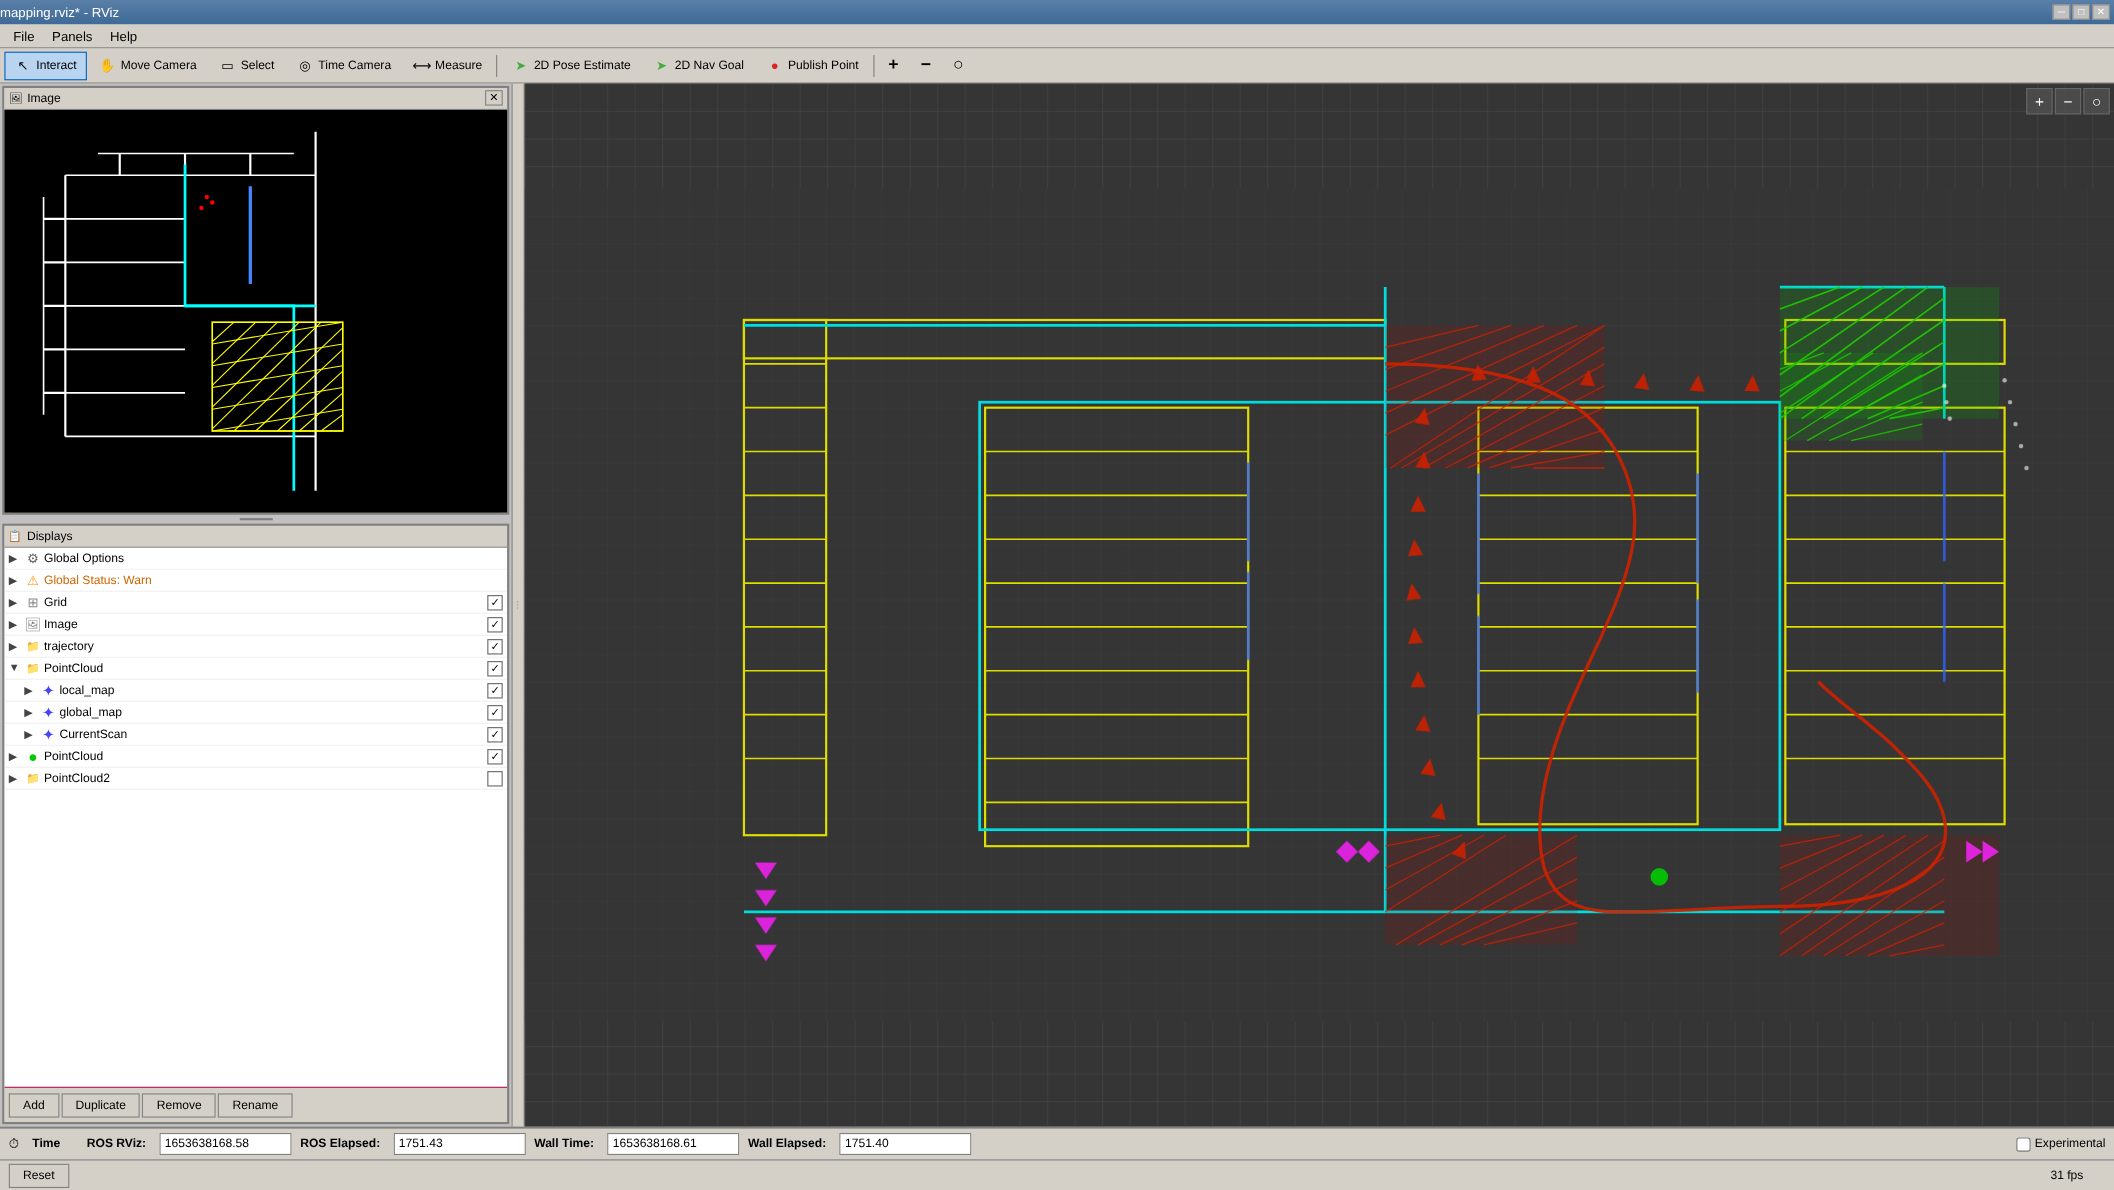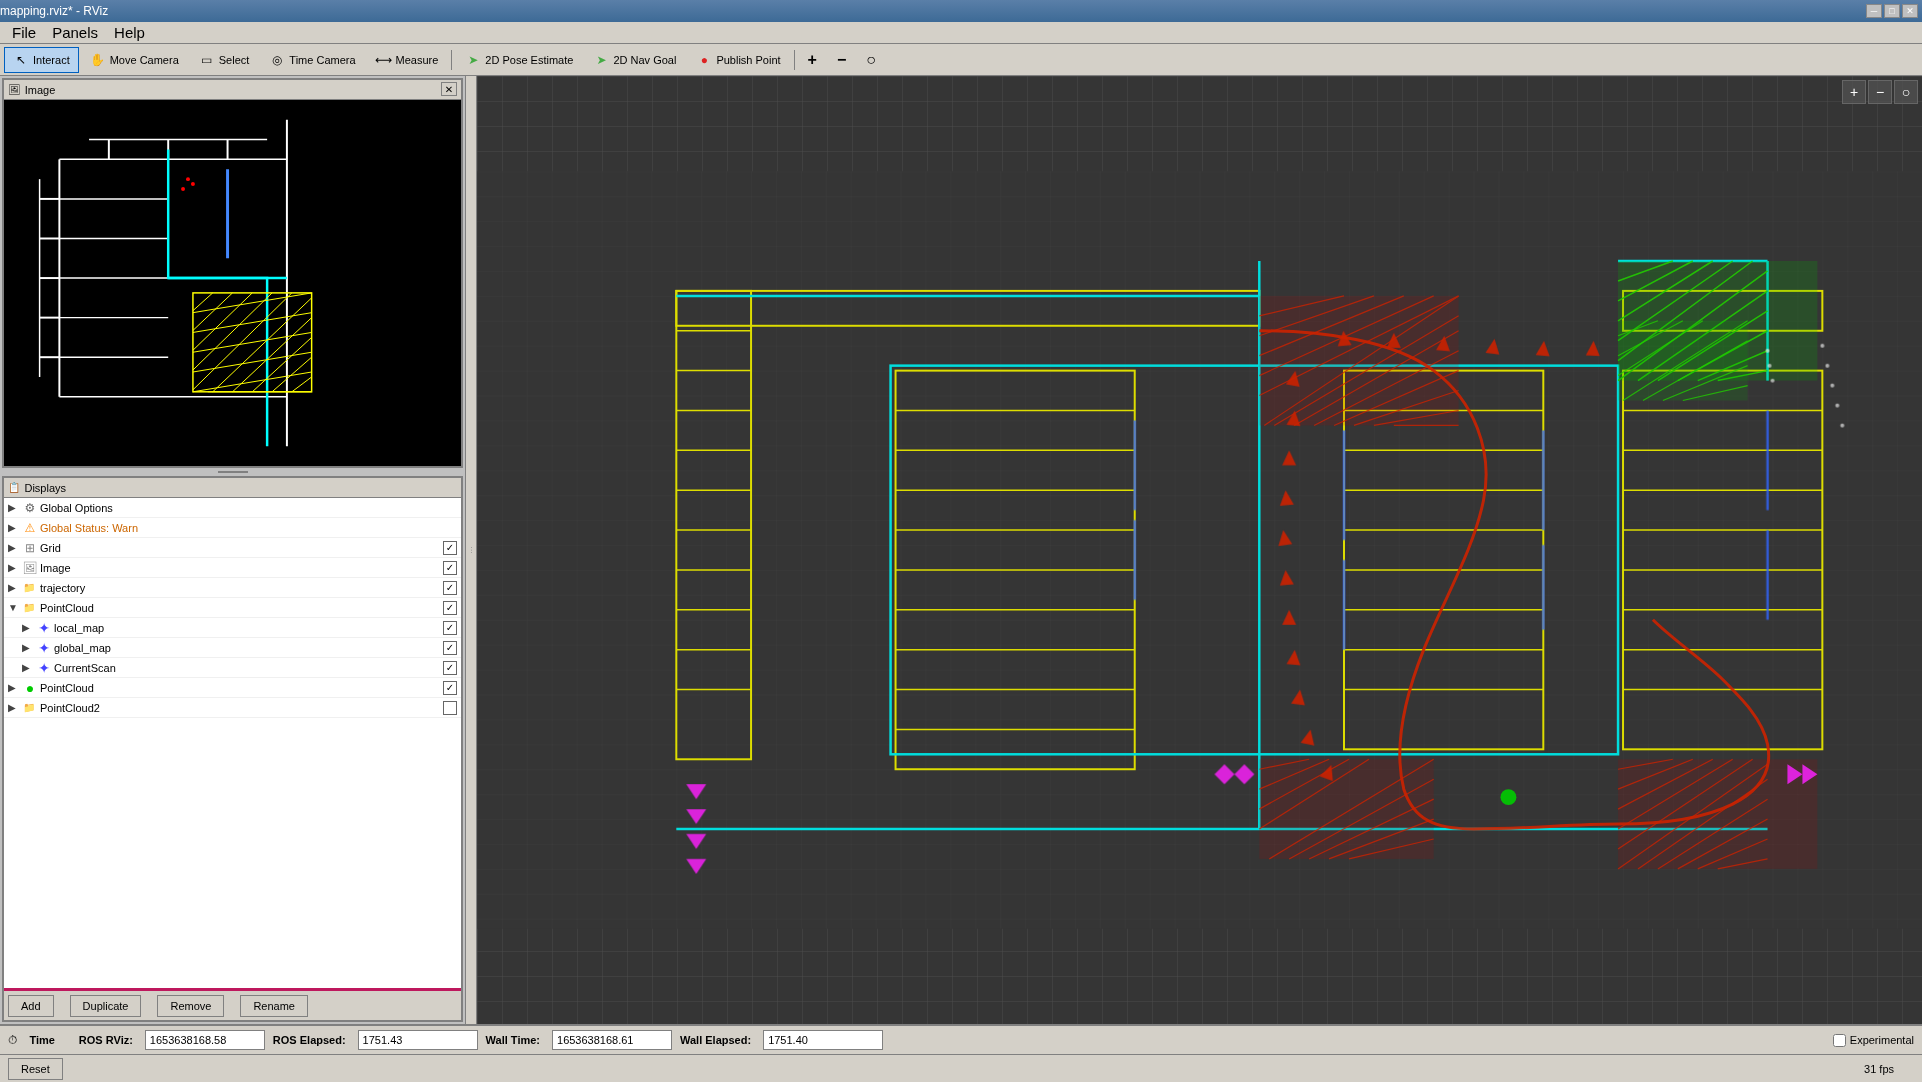--- a/index.html
+++ b/index.html
@@ -46,21 +46,21 @@
       height: 22px;
       background: #d4d0c8;
       border-bottom: 1px solid #808080;
       display: flex;
       align-items: center;
       padding: 0 4px;
     }
     .menu-item {
       padding: 2px 8px;
       cursor: pointer;
-      font-size: 15px;
+      font-size: 12px;
     }
 
     
     #toolbar {
       height: 32px;
       background: #d4d0c8;
       border-bottom: 1px solid #808080;
       display: flex;
       align-items: center;
       padding: 0 4px;
@@ -213,25 +213,25 @@
       display: flex; align-items: center; justify-content: center;
       font-size: 10px;
       margin-left: 4px;
     }
     .display-checkbox.checked { background: white; }
     .display-checkbox.unchecked { background: white; }
     .indent-1 { padding-left: 18px; }
     #displays-buttons {
       height: 32px;
       background: #d4d0c8;
-      border-top: 3px solid #be185d;
+      border-top: 1px solid #be185d;
       display: flex;
       align-items: center;
       padding: 4px;
-      gap: 16px;
+      gap: 2px;
     }
     .panel-btn {
       height: 22px;
       padding: 0 12px;
       background: #d4d0c8;
       border: 1px solid #808080;
       cursor: pointer;
       font-size: 11px;
     }
 

